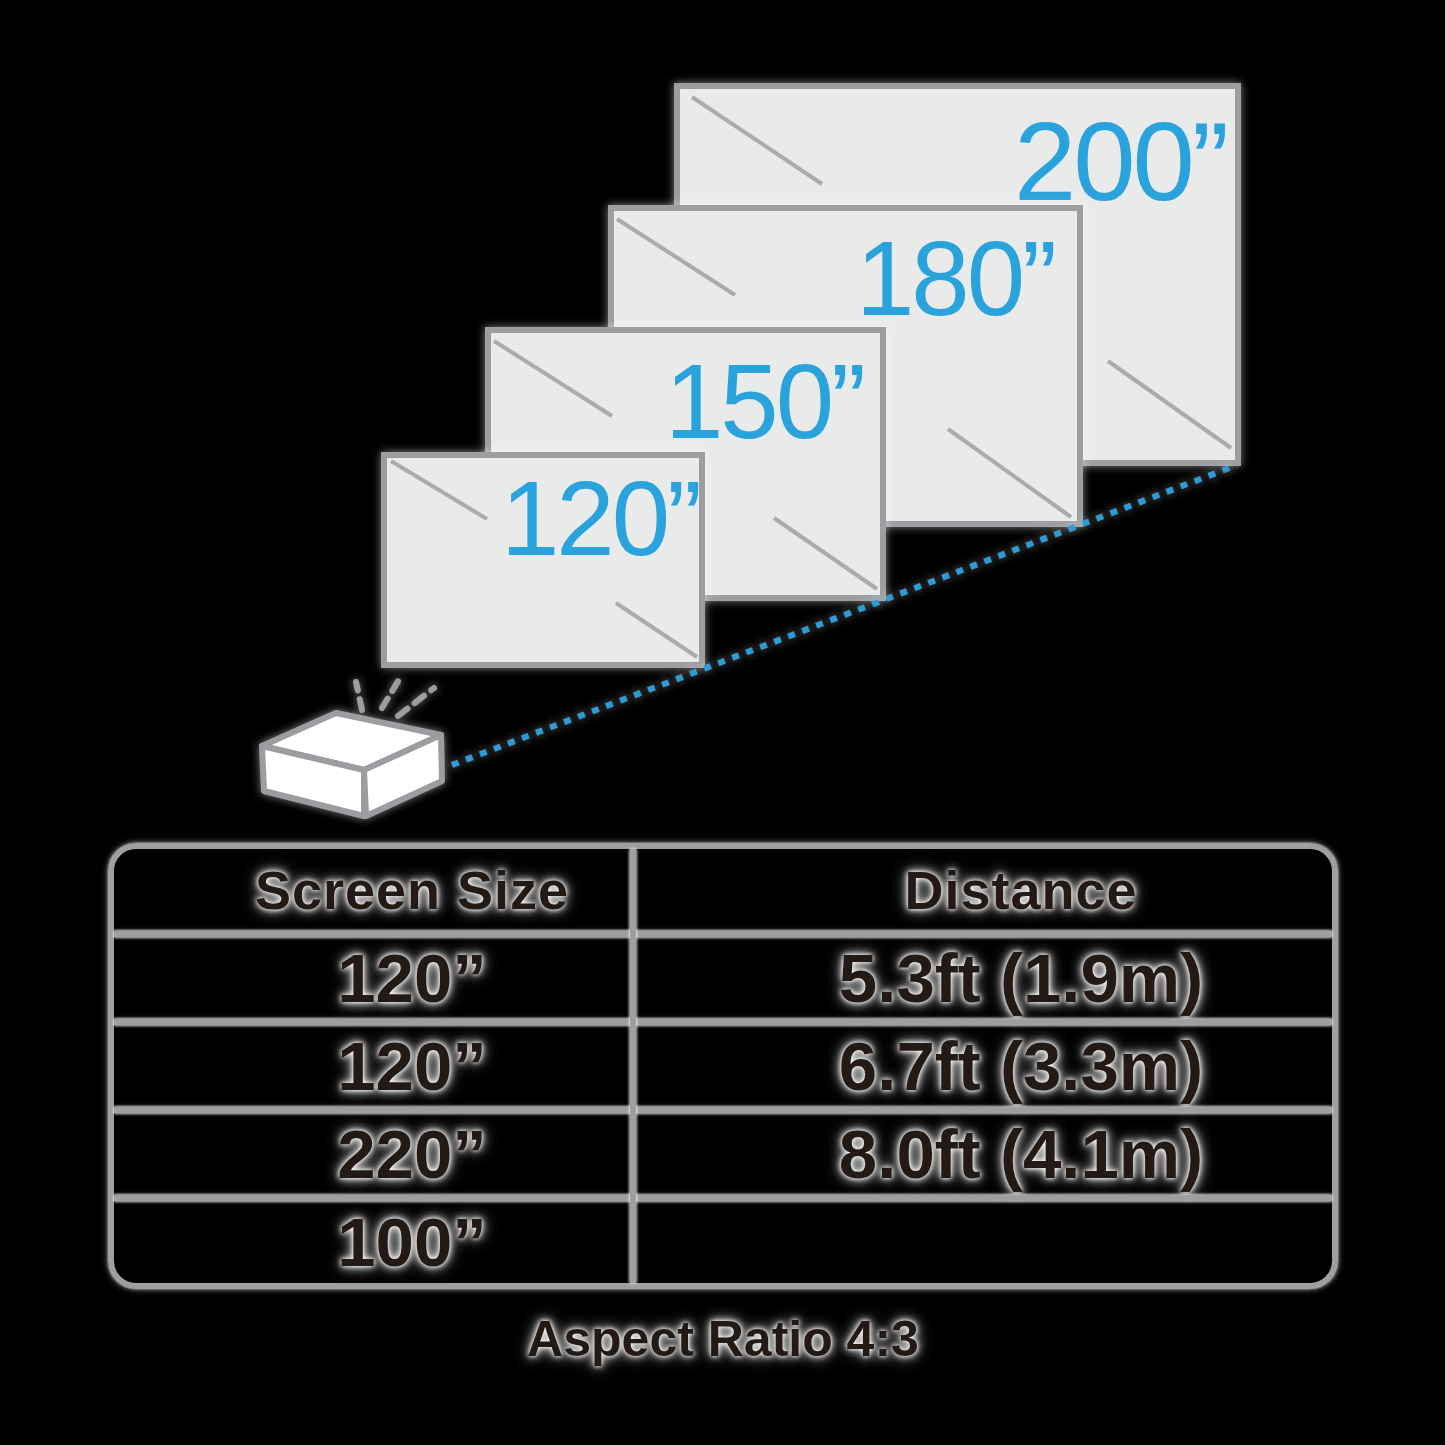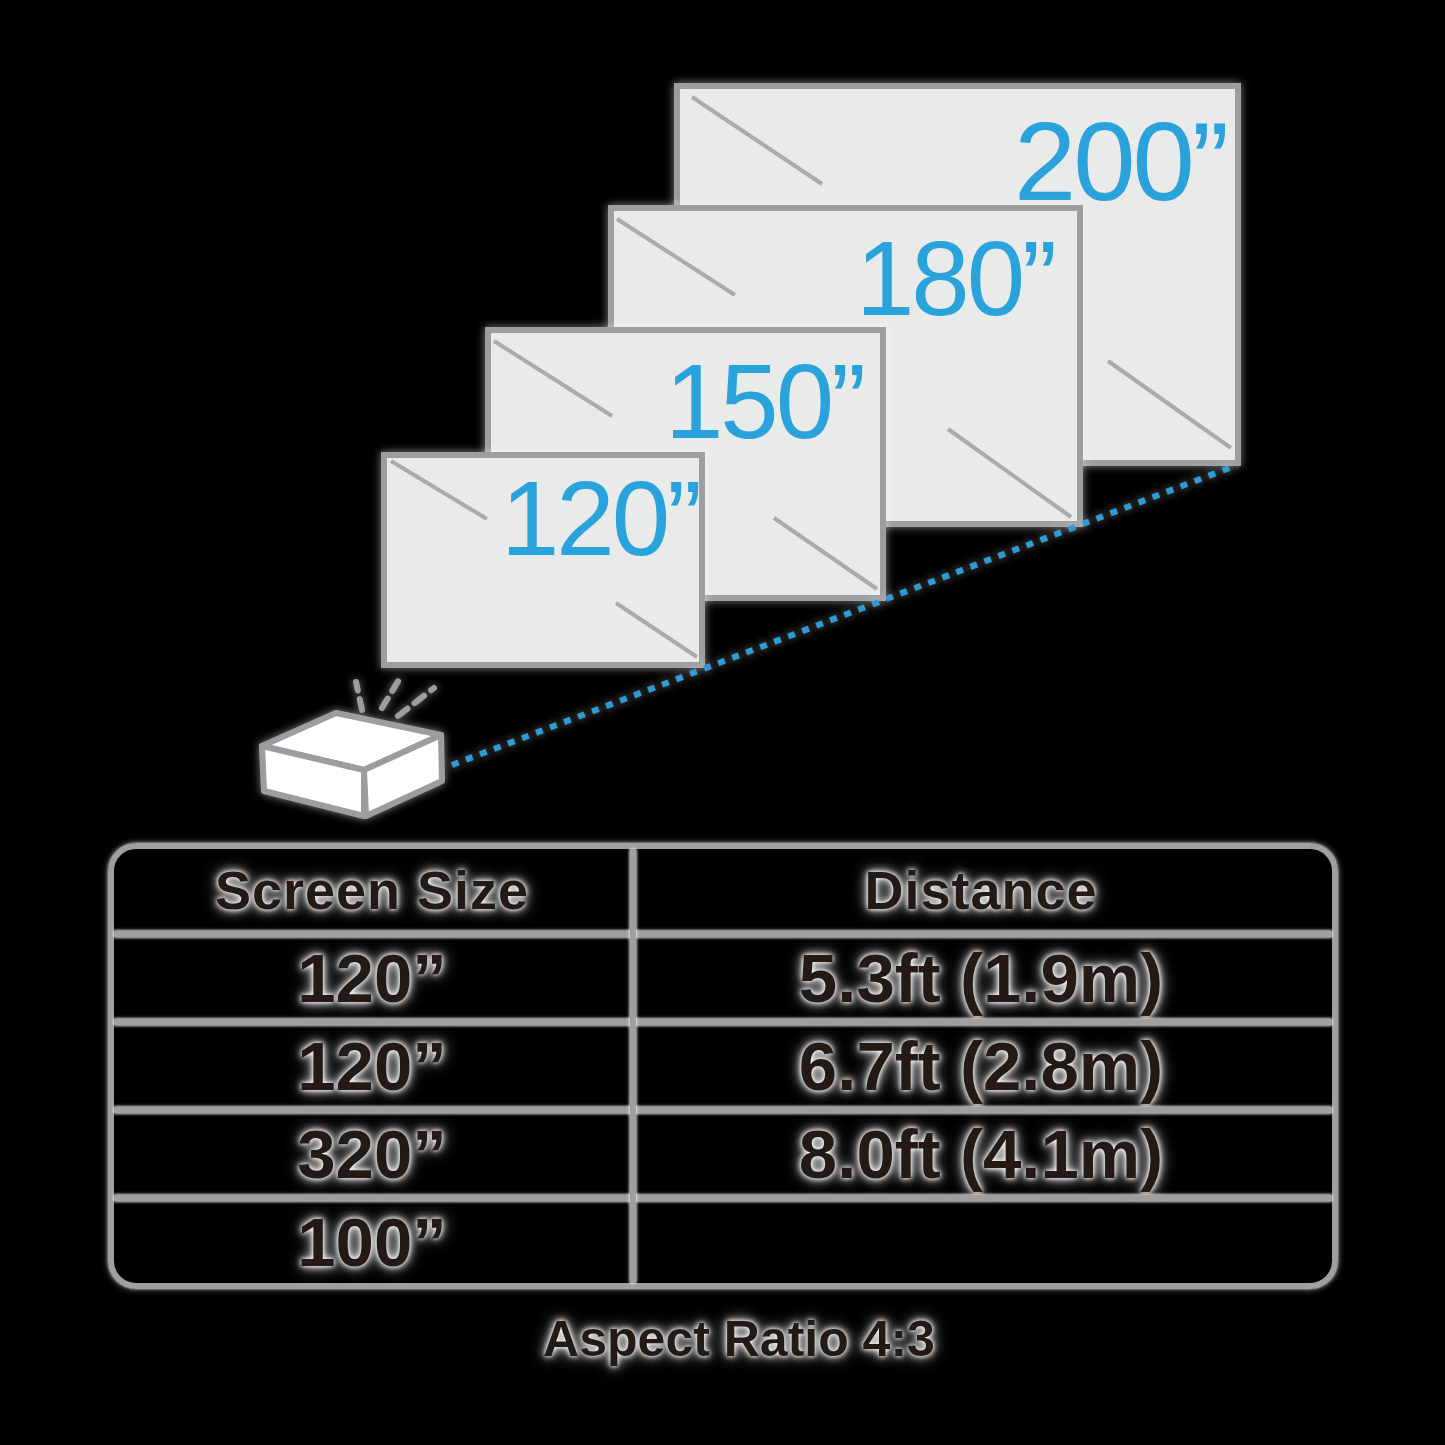--- a/index.html
+++ b/index.html
@@ -45,28 +45,29 @@
     background:#9d9fa1;
     box-shadow:1px 0 3px rgba(255,255,255,.7), -1px 0 3px rgba(255,255,255,.7);
   }
   .cell{
     display:flex;
     align-items:center;
     justify-content:center;
     font-weight:bold;
     color:#241a15;
     text-shadow:0 0 4px #fff, 0 0 9px #fff, 0 0 16px rgba(255,255,255,.75);
+    margin-left:40px;
   }
   .col1{width:516px;flex:0 0 516px;}
   .col2{flex:1 1 auto;border-radius:18px;}
   .t-row.header .cell{font-size:54px;letter-spacing:1px;}
   .t-row.data .cell{font-size:69px;}
   .caption{
     position:absolute;
-    left:124px; top:1310px;
+    left:108px; top:1310px;
     width:1230px;
     text-align:center;
     font-size:50px;
     font-weight:bold;
     color:#241a15;
     text-shadow:0 0 4px #fff, 0 0 9px #fff, 0 0 16px rgba(255,255,255,.75);
   }
 </style>
 </head>
 <body>
@@ -130,25 +131,25 @@
       <div class="cell col2">Distance</div>
     </div>
     <div class="h-sep"></div>
     <div class="t-row data">
       <div class="cell col1">120”</div>
       <div class="cell col2">5.3ft (1.9m)</div>
     </div>
     <div class="h-sep"></div>
     <div class="t-row data">
       <div class="cell col1">120”</div>
-      <div class="cell col2">6.7ft (2.8m)</div>
+      <div class="cell col2">6.7ft (3.3m)</div>
     </div>
     <div class="h-sep"></div>
     <div class="t-row data">
-      <div class="cell col1">320”</div>
+      <div class="cell col1">220”</div>
       <div class="cell col2">8.0ft (4.1m)</div>
     </div>
     <div class="h-sep"></div>
     <div class="t-row data">
       <div class="cell col1">100”</div>
     </div>
     <div class="v-sep"></div>
   </div>
 
   

